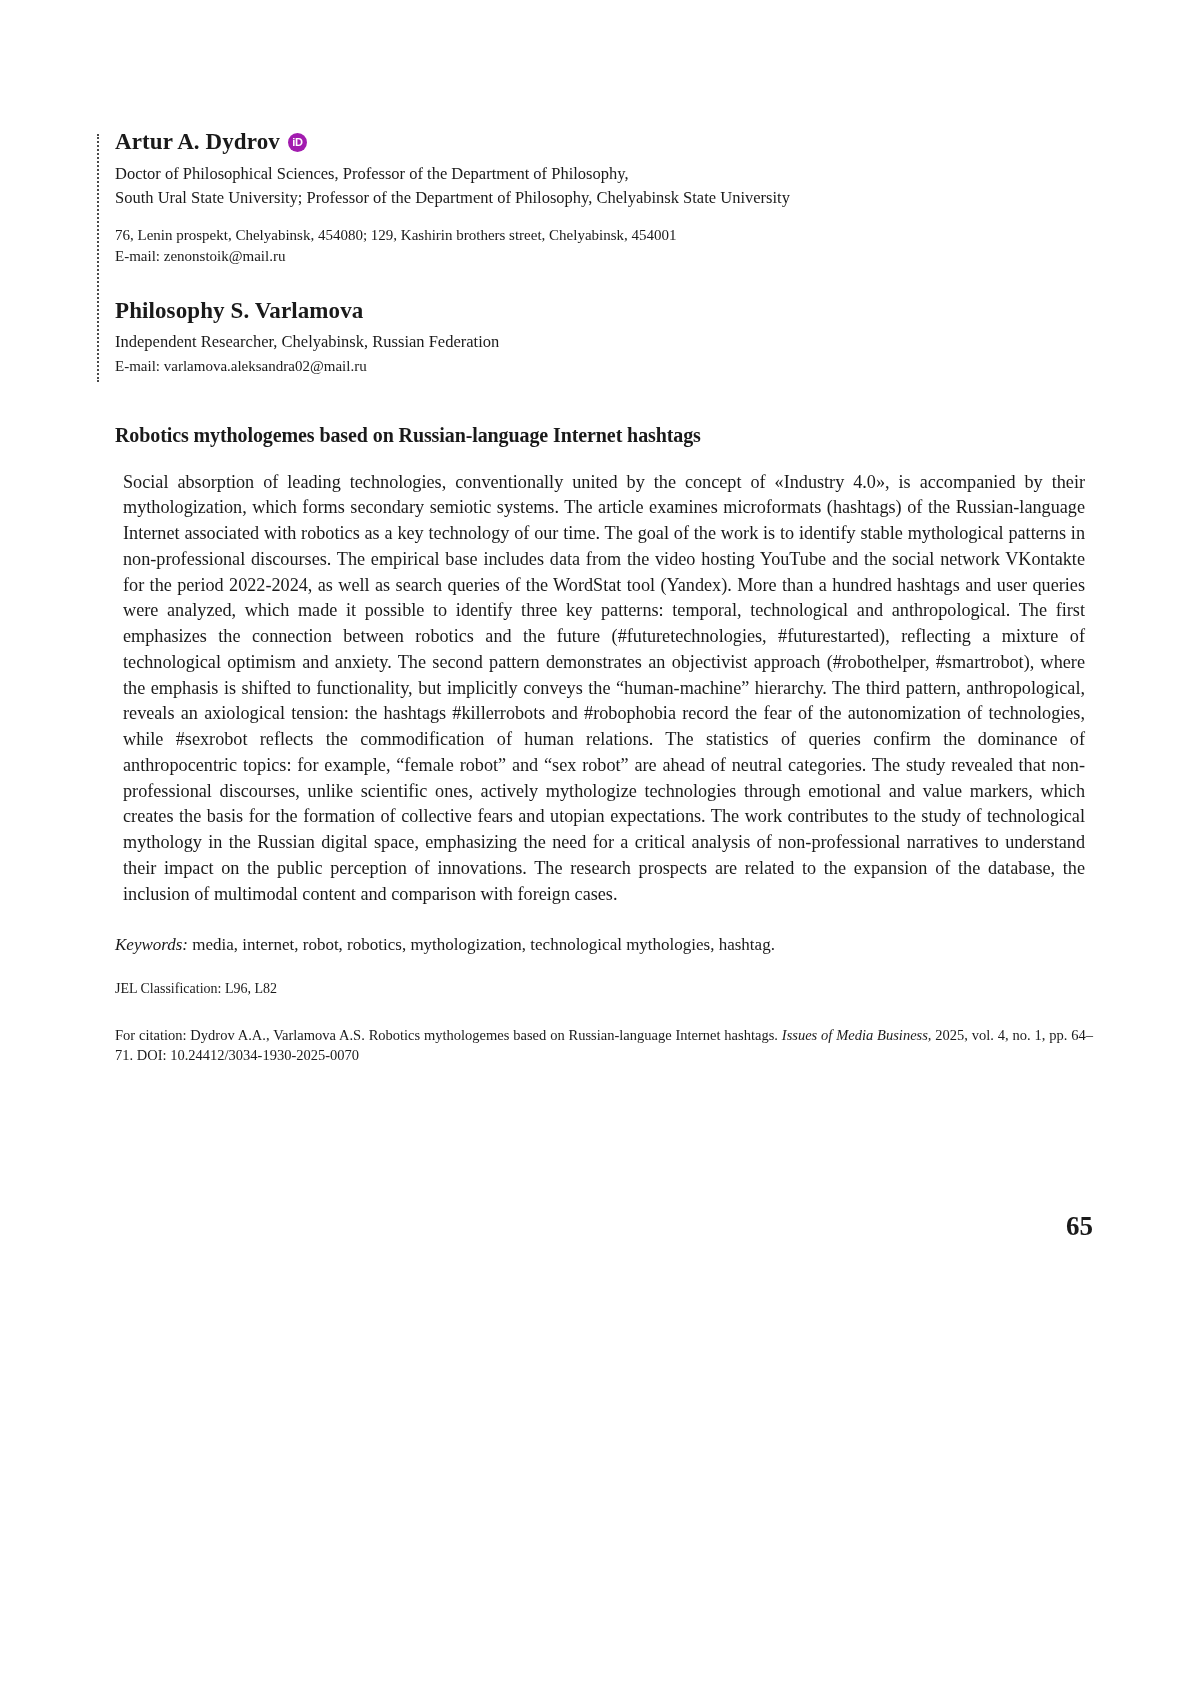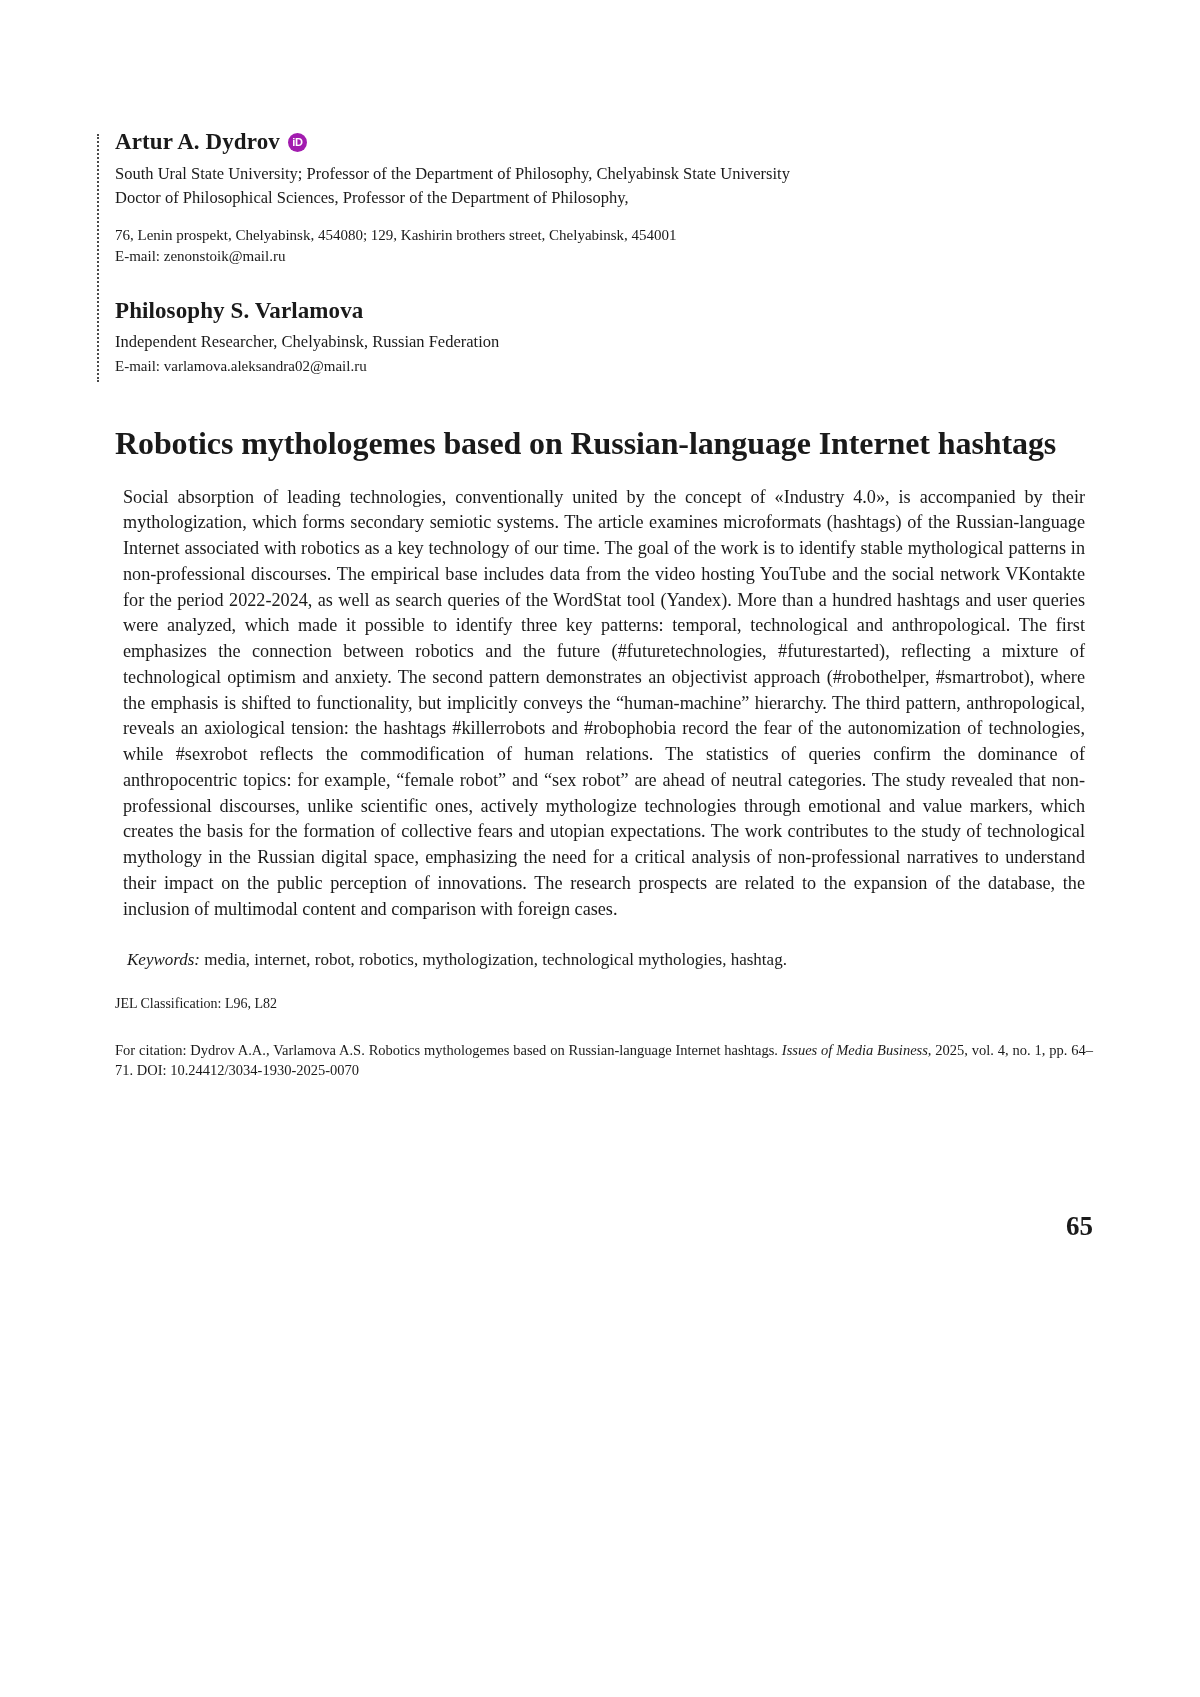--- a/index.html
+++ b/index.html
@@ -81,35 +81,35 @@
     font-size: 15px;
     line-height: 1.38;
     margin: 0;
   }
   .author-spacer {
     height: 30px;
   }
   .paper-title {
     font-family: "Liberation Serif", serif;
     font-weight: bold;
-    font-size: 32px;
+    font-size: 20px;
     line-height: 1.25;
     margin: 46px 0 22px 0;
     letter-spacing: -0.1px;
   }
   .abstract {
     font-size: 18.2px;
     line-height: 1.415;
     text-align: justify;
     margin: 8px;
   }
   .keywords {
     font-size: 17px;
     line-height: 1.4;
-    margin: 26px 0 0 12px;
+    margin: 26px 0 0 0;
   }
   .keywords .kw-label {
     font-style: italic;
   }
   .jel {
     font-size: 14px;
     line-height: 1.4;
     margin: 22px 0 0 0;
   }
   .citation {
@@ -137,22 +137,22 @@
   <div class="content">
 
     <div class="authors-block">
       <div class="dotted-rule"></div>
 
       <div>
         <h1 class="author-name">
           <span>Artur A. Dydrov</span>
           <span class="orcid-icon">iD</span>
         </h1>
+        <p class="author-affil">Doctor of Philosophical Sciences, Professor of the Department of Philosophy,</p>
         <p class="author-affil">South Ural State University; Professor of the Department of Philosophy, Chelyabinsk State University</p>
-        <p class="author-affil">Doctor of Philosophical Sciences, Professor of the Department of Philosophy,</p>
         <div class="author-gap"></div>
         <p class="author-contact">76, Lenin prospekt, Chelyabinsk, 454080; 129, Kashirin brothers street, Chelyabinsk, 454001</p>
         <p class="author-contact">E-mail: zenonstoik@mail.ru</p>
       </div>
 
       <div class="author-spacer"></div>
 
       <div>
         <h1 class="author-name">
           <span>Philosophy S. Varlamova</span>

